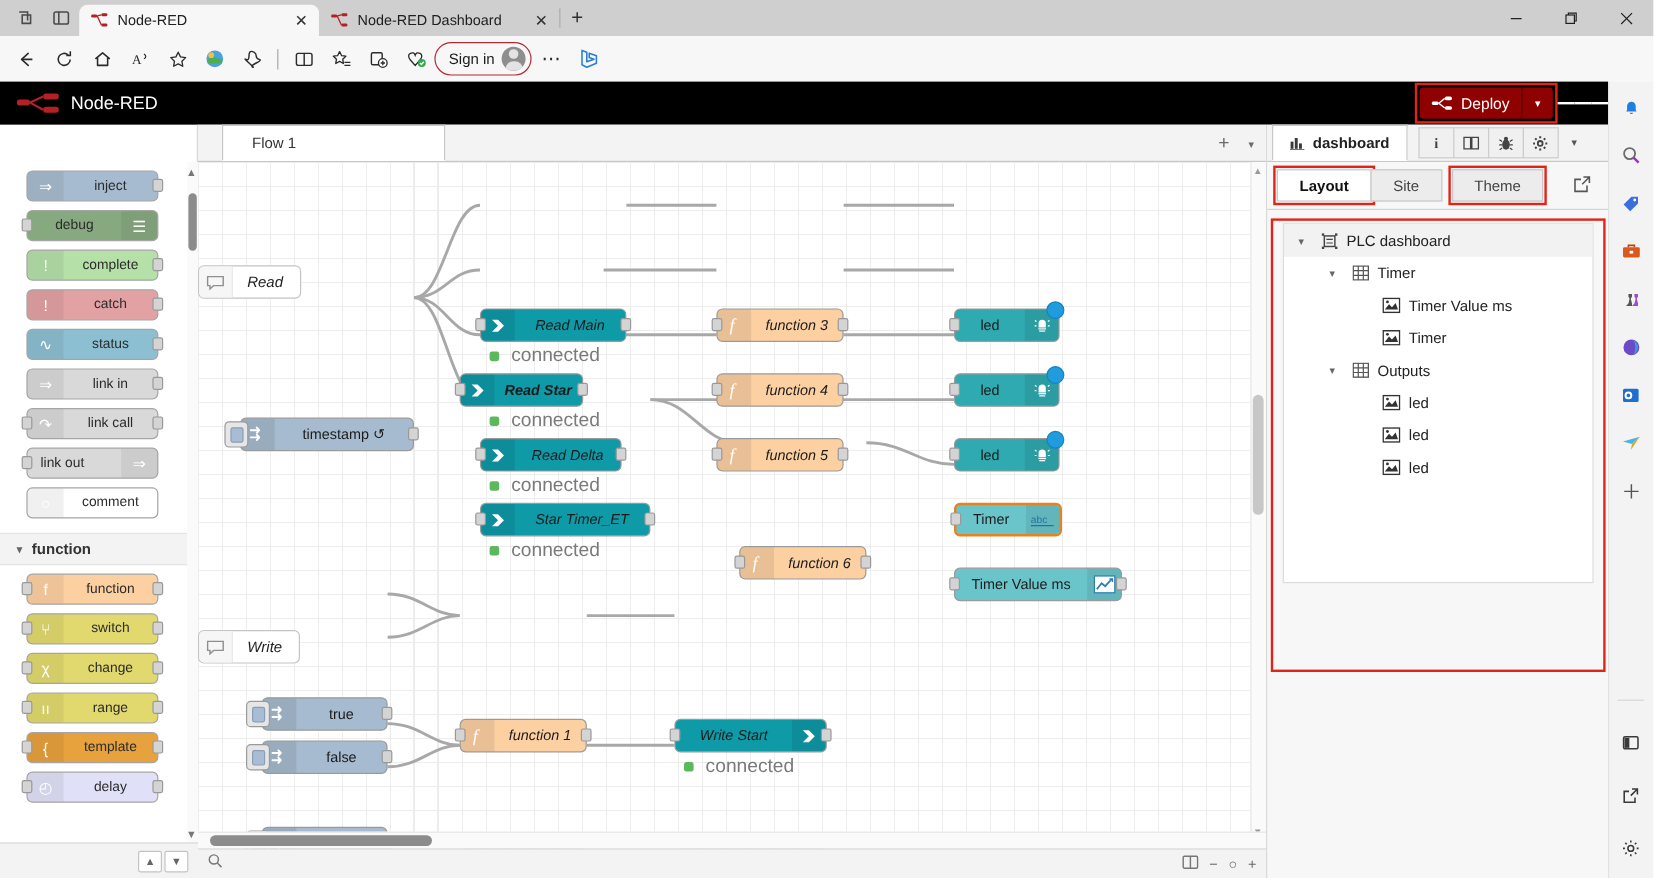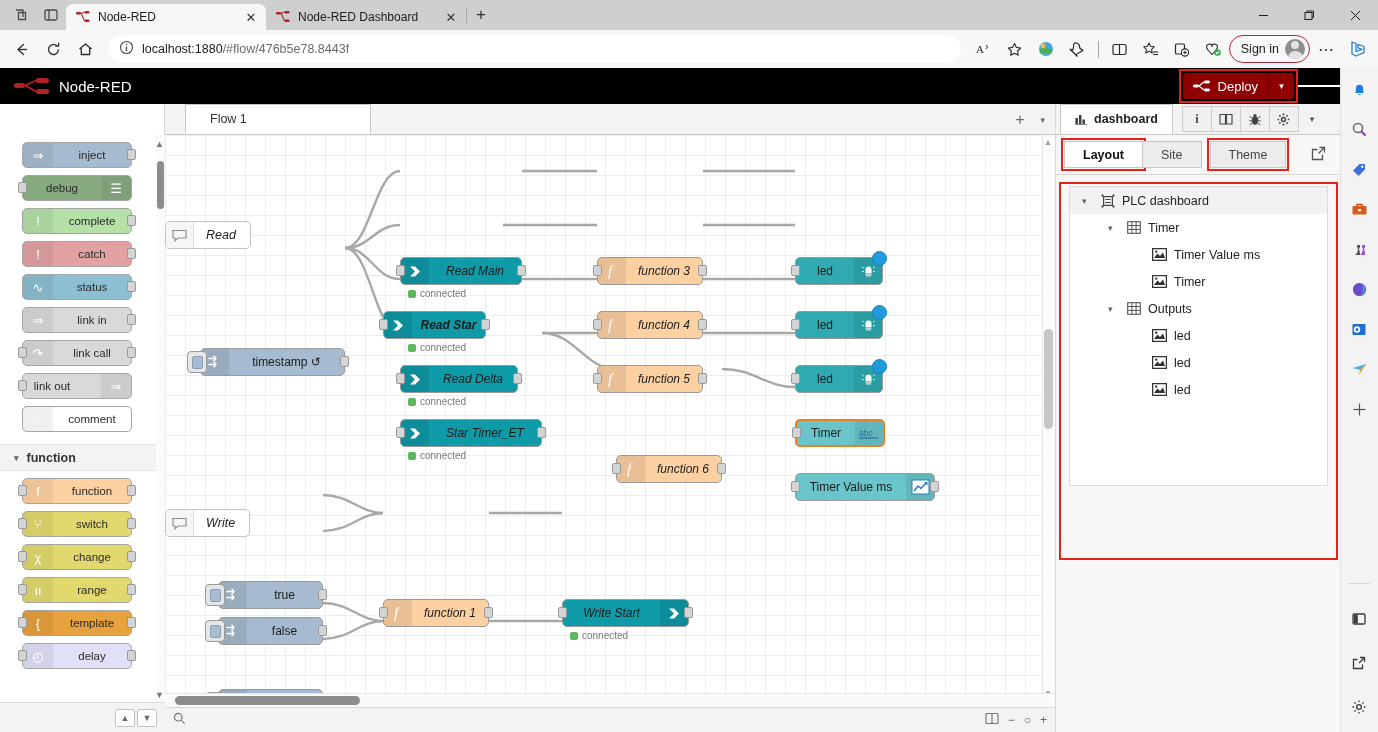--- a/index.html
+++ b/index.html
@@ -173,21 +173,21 @@
 
   
   .node { position:absolute; border:1px solid #9a9a9a; border-radius:5px; display:flex; align-items:center;
     font-size: 12px; color:#1b1b1b; height: 28px; }
   .node .iconbox { width: 28px; height:100%; display:flex; align-items:center; justify-content:center;
     color:#fff; background: rgba(0,0,0,0.08); }
   .node .iconbox.left { border-radius: 4px 0 0 4px; }
   .node .iconbox.right { border-radius: 0 4px 4px 0; margin-left:auto; }
   .node .name { flex:1; text-align:center; padding: 0 8px; white-space:nowrap; }
   .node .name.it { font-style: italic; }
-  .statusline { position:absolute; display:flex; align-items:center; gap:4px; font-size: 10px; color:#7a7a7a; }
+  .statusline { position:absolute; display:flex; align-items:center; gap:10px; font-size: 16px; color:#7a7a7a; }
   .statusdot { width:8px; height:8px; border-radius:2px; background:#5cb85c; }
   .comment-node { position:absolute; height:28px; background:#fff; border:1px solid #c4c4c4; border-radius:5px;
     display:flex; align-items:center; font-size:12.5px; font-style:italic; color:#222;}
   .comment-node .cbox { width:28px; height:100%; display:flex; align-items:center; justify-content:center;
     background:#f6f6f6; border-right:1px solid #e0e0e0; border-radius:4px 0 0 4px; color:#888;}
   .comment-node .ctext { padding: 0 14px 0 12px; }
   .btn-stub { position:absolute; left:-14px; top:2px; width:20px; height:22px; background:#e6e6e6;
     border:1px solid #9a9a9a; border-radius:4px; display:flex; align-items:center; justify-content:center; }
   .btn-stub i { display:block; width:11px; height:13px; background:#a8bdd4; border:1px solid #8a9eb5; border-radius:2px;}
   .badge-blue { position:absolute; right:-5px; top:-7px; width:15px; height:15px; border-radius:50%;
@@ -306,30 +306,20 @@
           <path d="M13.5 8.5a5 5 0 1 1-1.6-3.7" fill="none" stroke="#2b2b2b" stroke-width="1.3"></path>
           <path d="M13.6 1.8 v3.4 h-3.4" fill="none" stroke="#2b2b2b" stroke-width="1.3"></path>
         </svg>
     </div>
     <div class="nav-btn">
       <svg width="17" height="17" viewBox="0 0 17 17">
           <path d="M2.5 8 L8.5 3 L14.5 8 M4.3 7 V13.5 H12.7 V7" fill="none" stroke="#2b2b2b" stroke-width="1.3" stroke-linejoin="round"></path>
         </svg>
     </div>
 
-    <div class="omnibox">
-      <span>
-        <svg width="15" height="15" viewBox="0 0 15 15">
-            <circle cx="7.5" cy="7.5" r="6" fill="none" stroke="#4a4a4a" stroke-width="1.1"></circle>
-            <line x1="7.5" y1="6.5" x2="7.5" y2="11" stroke="#4a4a4a" stroke-width="1.3"></line>
-            <circle cx="7.5" cy="4.3" r="0.8" fill="#4a4a4a"></circle>
-          </svg>
-      </span>
-      <span class="url"><span>localhost:1880</span><span class="dim">/#flow/476b5e78.8443f</span></span>
-    </div>
 
     <div class="nav-right">
       <div class="nav-btn">
         <svg width="17" height="17" viewBox="0 0 17 17">
             <text x="1" y="12" font-size="11" font-family="Liberation Serif, serif" fill="#2b2b2b">A</text>
             <path d="M11 4 q3 2 0 4" fill="none" stroke="#2b2b2b" stroke-width="1"></path>
           </svg>
       </div>
       <div class="nav-btn">
         <svg width="17" height="17" viewBox="0 0 17 17">
@@ -655,21 +645,21 @@
         </svg>
         <div id="flow-layer">
             <div class="comment-node" style="left: 0px; top: 86px;">
               <span class="cbox">
                 <svg width="15" height="13" viewBox="0 0 15 13">
                   <path d="M1 1.5 h13 v7.5 h-8 l-3 2.8 v-2.8 H1z" fill="none" stroke="#8f8f8f" stroke-width="1.2"></path>
                 </svg>
               </span>
               <span class="ctext">Read</span>
             </div>
-            <div class="comment-node" style="left: 0px; top: 374px;">
+            <div class="comment-node" style="left: 0px; top: 390px;">
               <span class="cbox">
                 <svg width="15" height="13" viewBox="0 0 15 13">
                   <path d="M1 1.5 h13 v7.5 h-8 l-3 2.8 v-2.8 H1z" fill="none" stroke="#8f8f8f" stroke-width="1.2"></path>
                 </svg>
               </span>
               <span class="ctext">Write</span>
             </div>
             <div class="node" style="left: 35px; top: 213px; width: 145px; background: rgb(166, 187, 207);">
               <span class="btn-stub">
                 <i></i>

